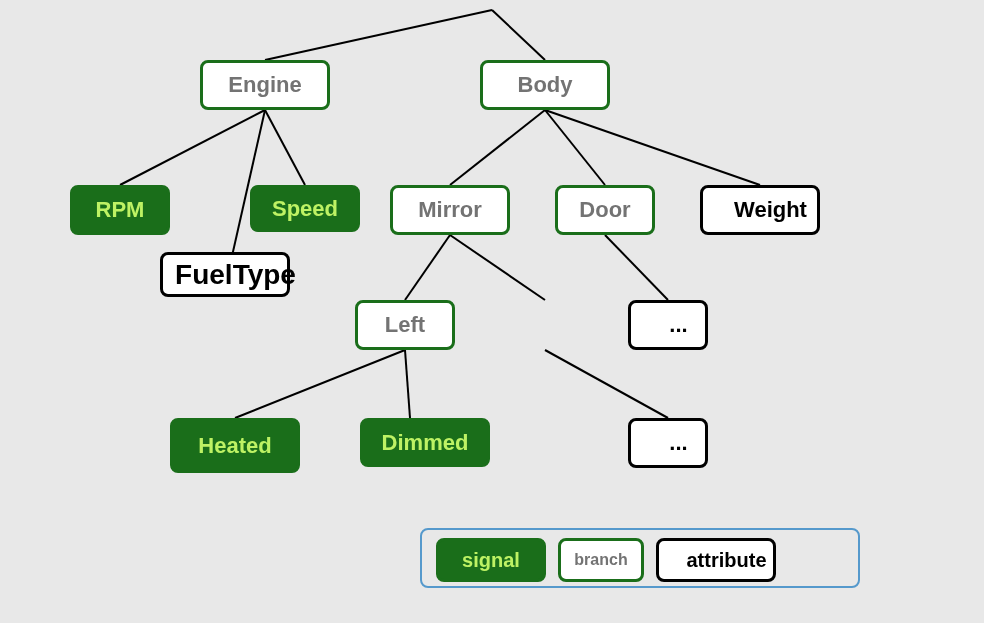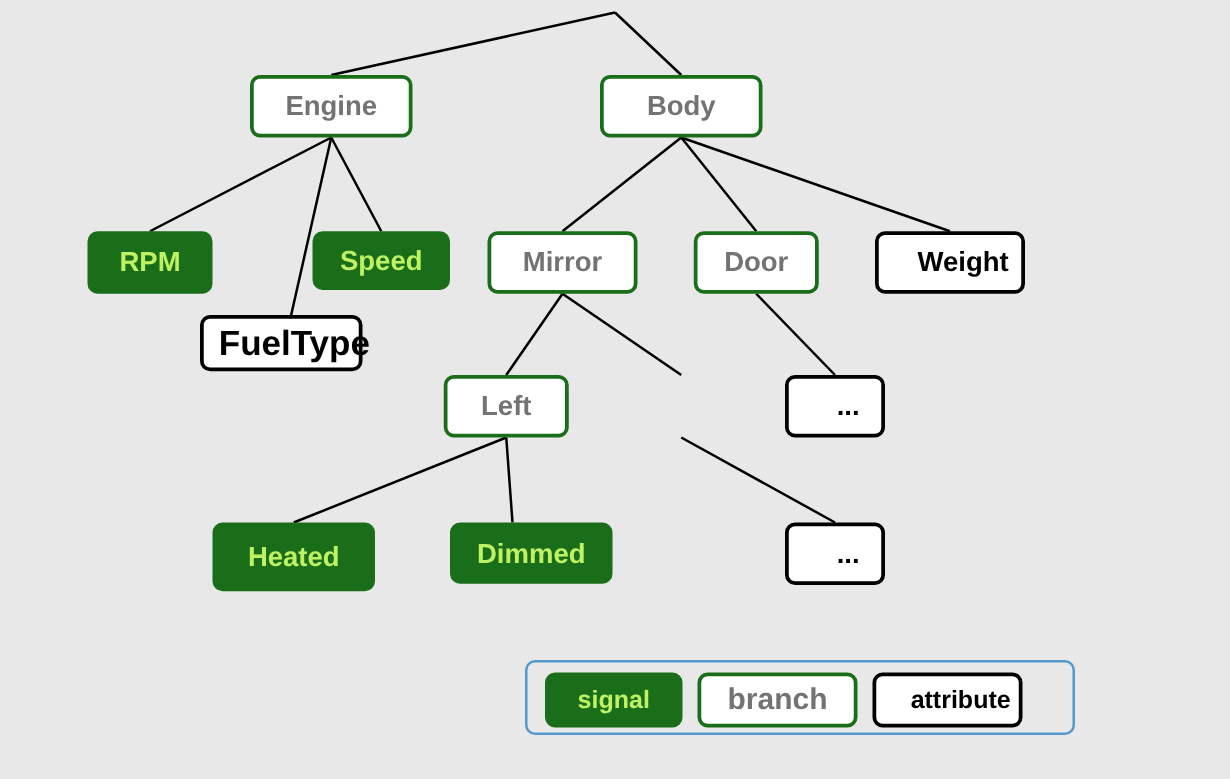--- a/index.html
+++ b/index.html
@@ -112,16 +112,16 @@
   <div class="node node-attribute" style="left:628px; top:300px; width:80px; height:50px;">...</div>
 
   <div class="node node-signal" style="left:170px; top:418px; width:130px; height:55px;">Heated</div>
 
   <div class="node node-signal" style="left:360px; top:418px; width:130px; height:49px;">Dimmed</div>
 
   <div class="node node-attribute" style="left:628px; top:418px; width:80px; height:50px;">...</div>
 
   <div class="legend-box" style="left:420px; top:528px; width:440px; height:60px;">
     <div class="node node-signal" style="position:relative; left:0; top:0; width:110px; height:44px; font-size:20px;">signal</div>
-    <div class="node node-branch" style="position:relative; left:0; top:0; width:128px; height:44px; font-size:24px;">branch</div>
+    <div class="node node-branch" style="position:relative; left:0; top:0; width:86px; height:44px; font-size:16px;">branch</div>
     <div class="node node-attribute" style="position:relative; left:0; top:0; width:120px; height:44px; font-size:20px;">attribute</div>
   </div>
 </div>
 
 </body></html>

